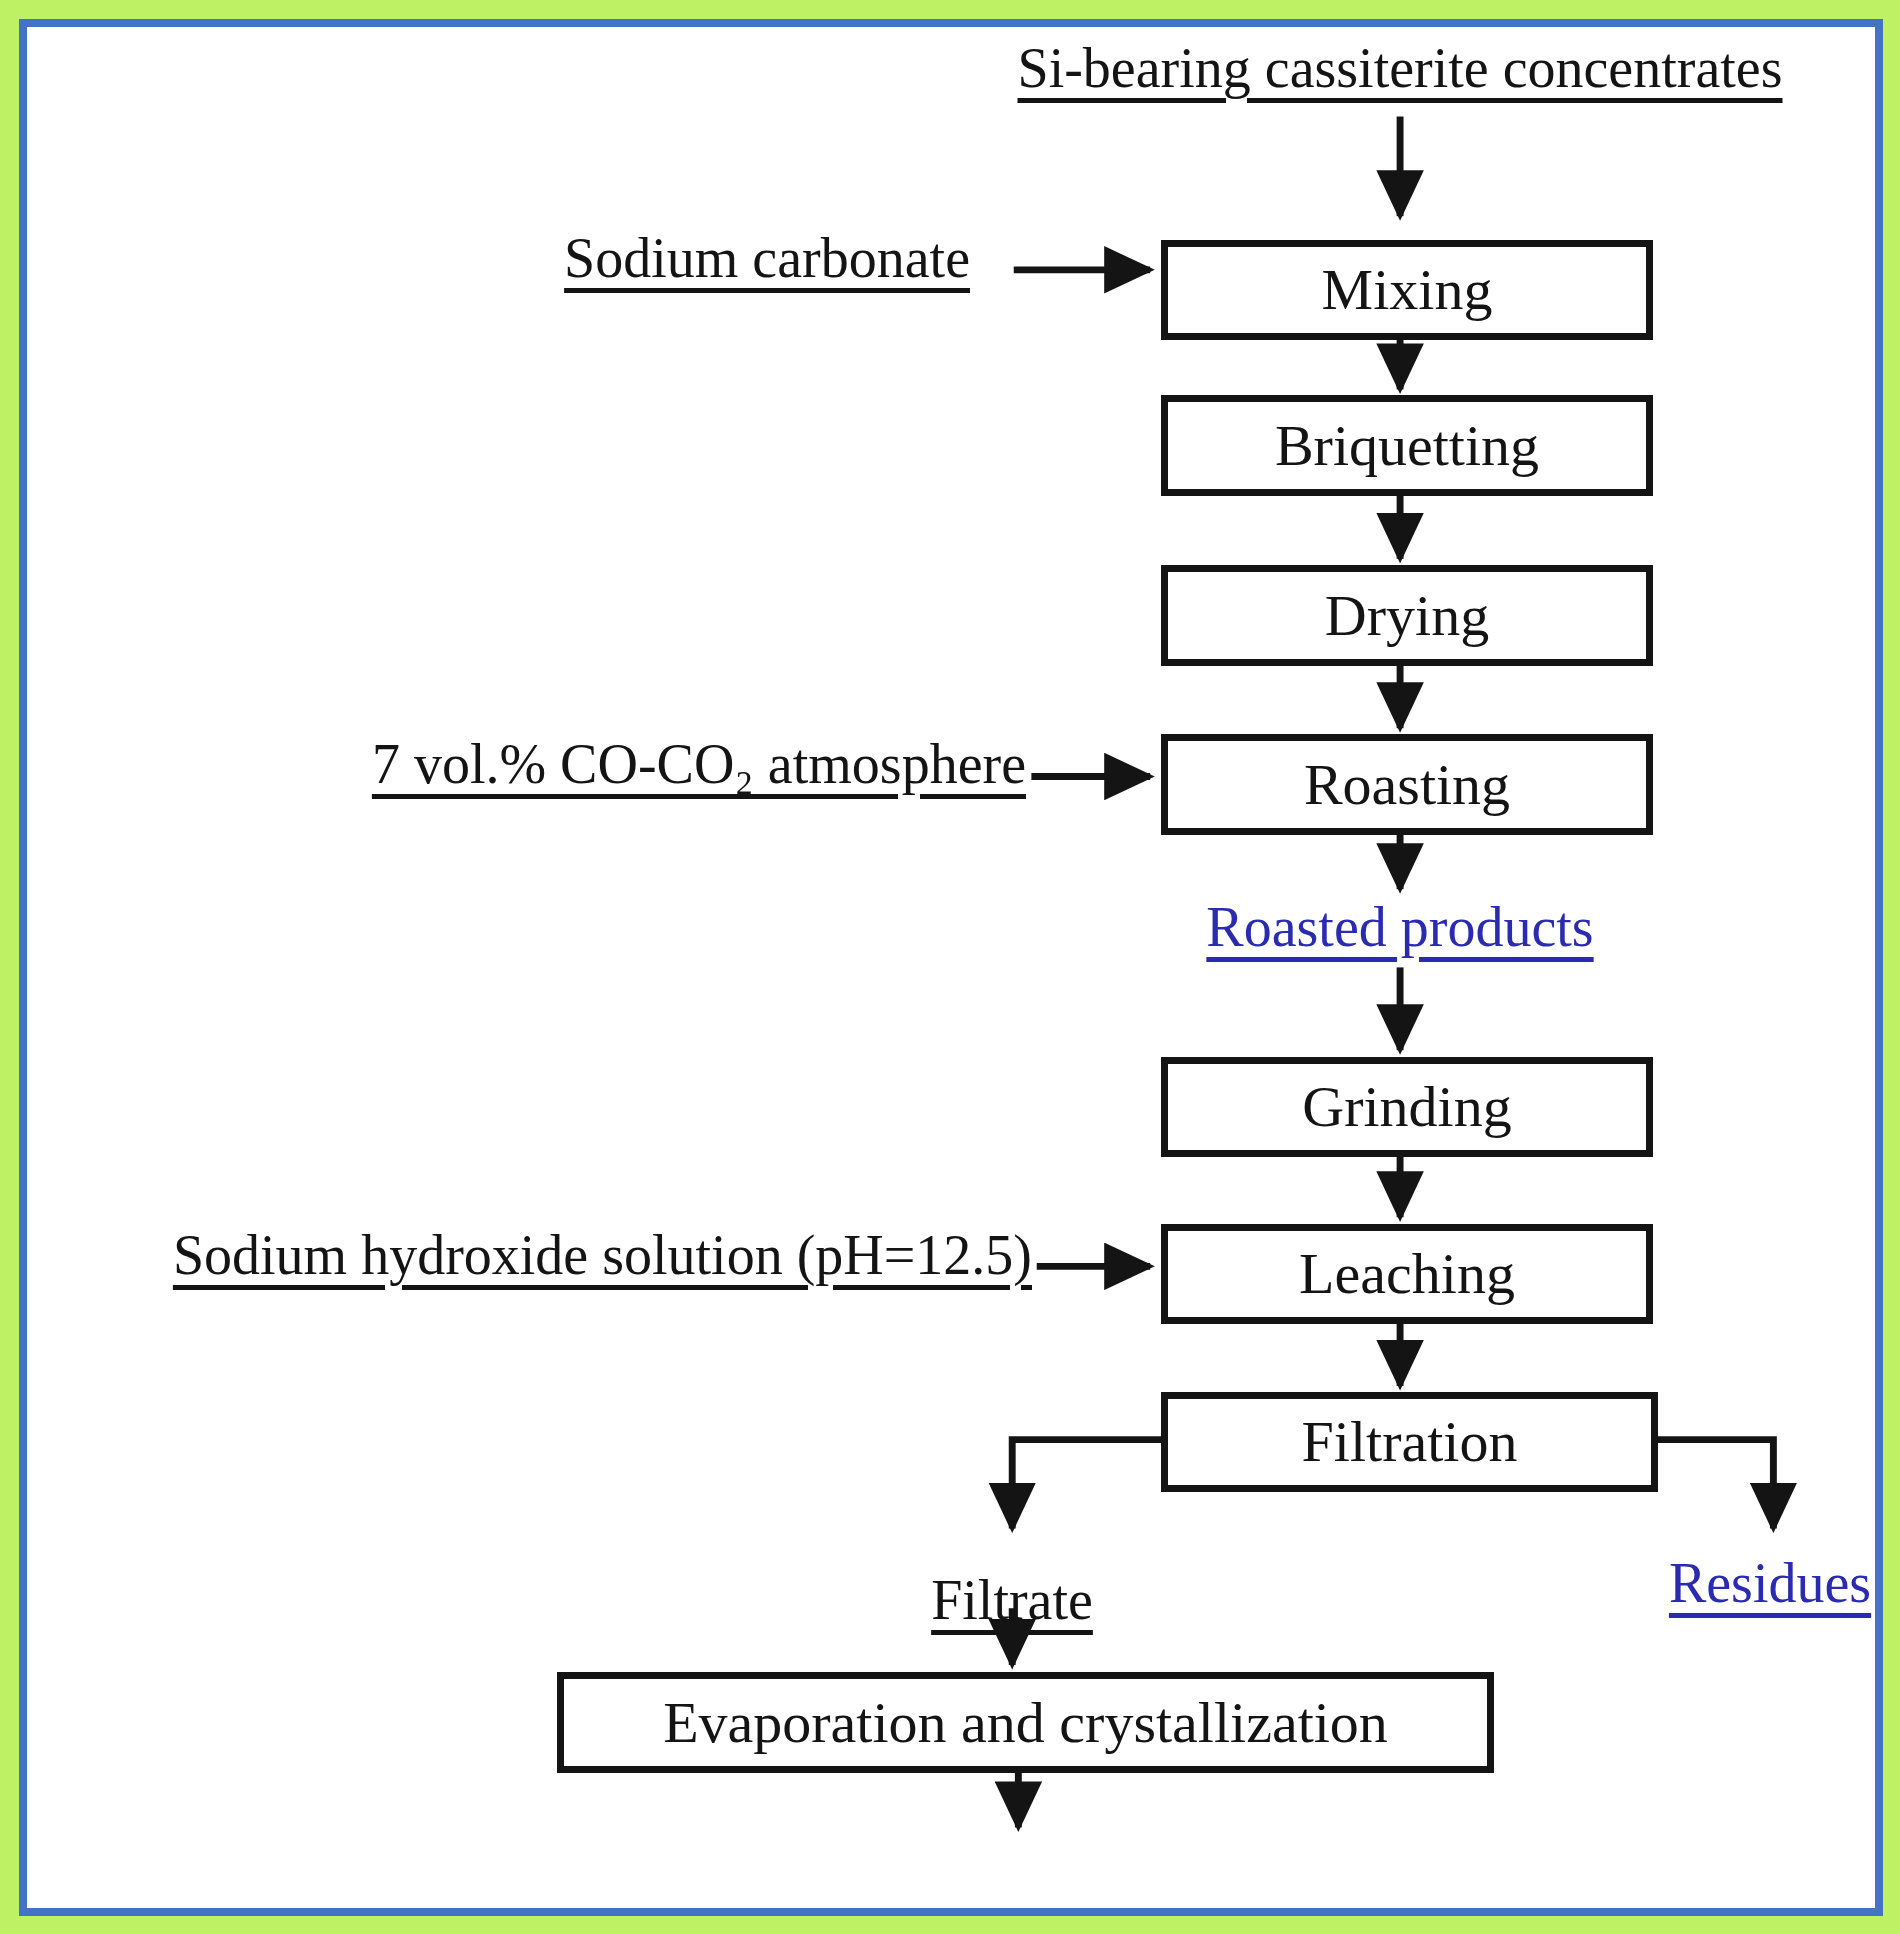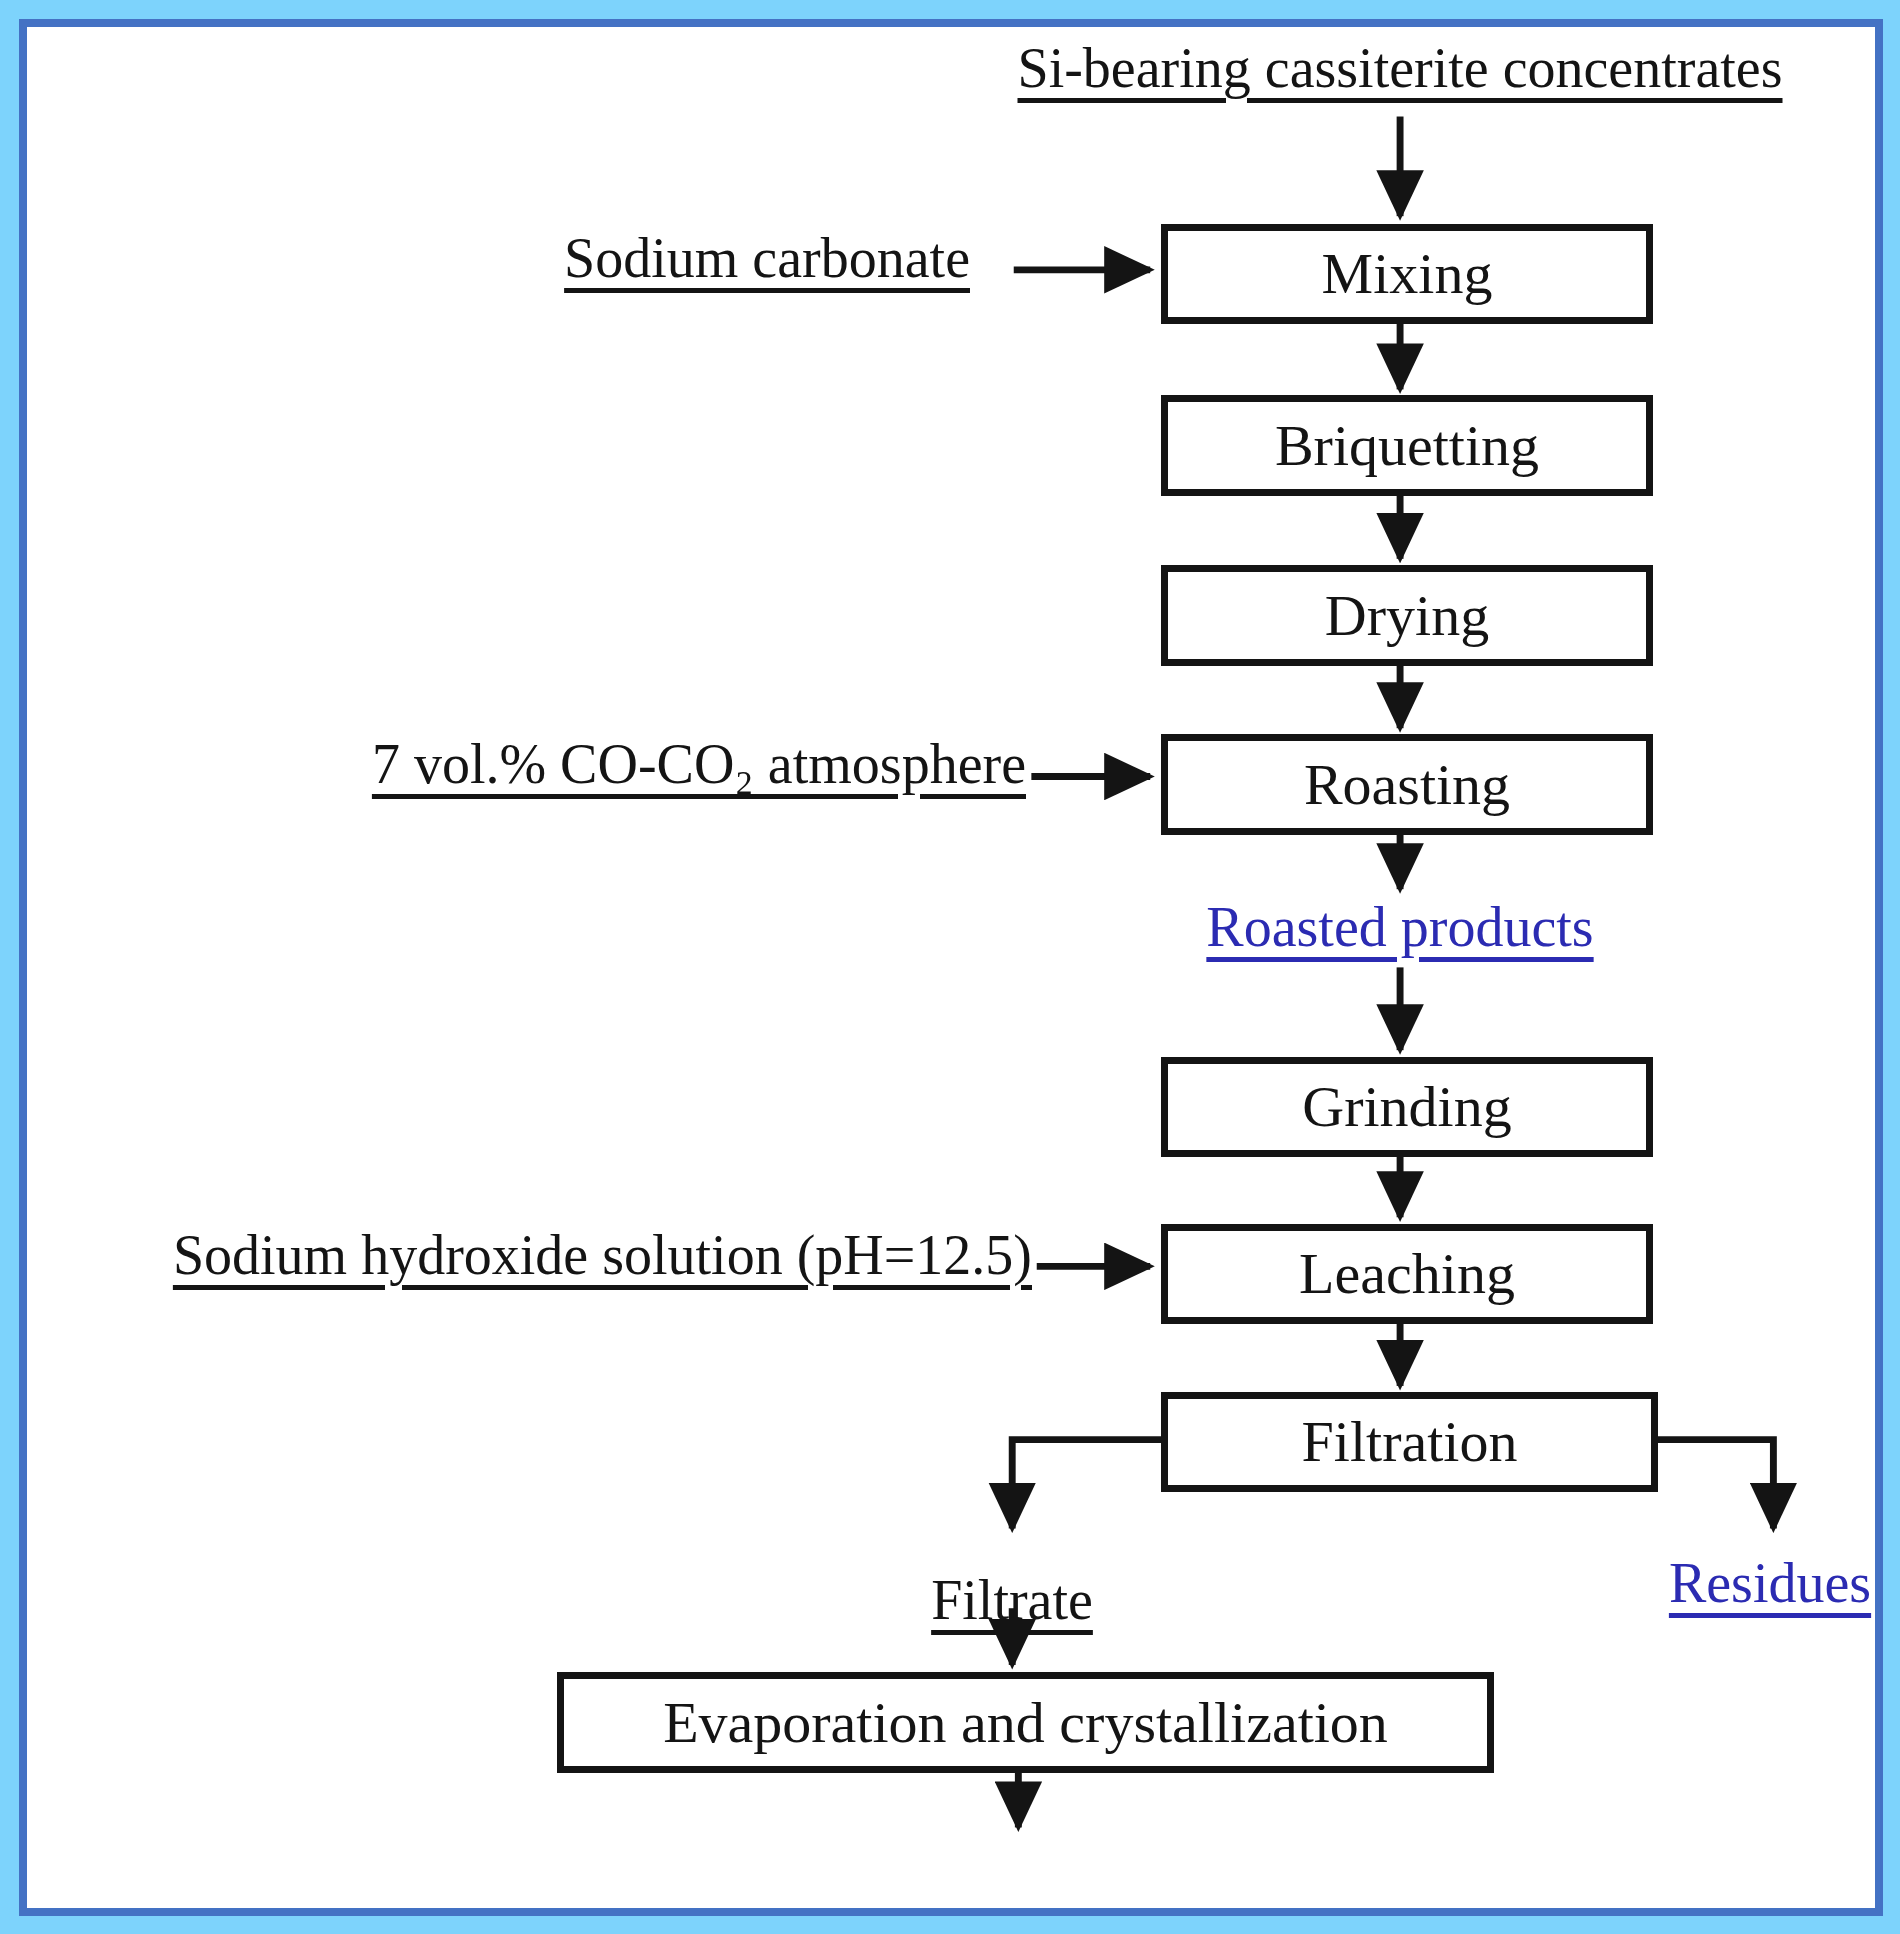--- a/index.html
+++ b/index.html
@@ -1,20 +1,20 @@
 <!DOCTYPE html>
 <html style="font-size:12.3px"><head>
 <meta charset="utf-8">
 <style>
   html, body { margin: 0; padding: 0; background: #ffffff; }
   #canvas {
     position: relative;
     width: 1901px;
     height: 1934px;
-    background: #7dd3fc;
+    background: #bef264;
     font-family: "Liberation Serif", "DejaVu Serif", serif;
     color: #141414;
     overflow: hidden;
   }
   .frame {
     position: absolute;
     left: 19px; top: 19px;
     width: 1848px; height: 1881px;
     border: 8.4px solid #4472C4;
     background: #ffffff;
@@ -77,21 +77,21 @@
       <polyline points="1518,1878 1320,1878 1320,1994" marker-end="url(#ah)"></polyline>
       <polyline points="2140,1878 2313,1878 2313,1994" marker-end="url(#ah)"></polyline>
 
       <line x1="1320" y1="2098" x2="1320" y2="2172" marker-end="url(#ah)"></line>
       <line x1="1328" y1="2294" x2="1328" y2="2384" marker-end="url(#ah)"></line>
     </g>
   </svg>
 
   <div class="lbl ctr" style="left:1400px; top:40px;">Si-bearing cassiterite concentrates</div>
 
-  <div class="box" style="left:1161px; top:224px;  width:478px; height:86px;">Mixing</div>
+  <div class="box" style="left:1161px; top:240px;  width:478px; height:86px;">Mixing</div>
   <div class="box" style="left:1161px; top:395px;  width:478px; height:87px;">Briquetting</div>
   <div class="box" style="left:1161px; top:565px;  width:478px; height:87px;">Drying</div>
   <div class="box" style="left:1161px; top:734px;  width:478px; height:87px;">Roasting</div>
   <div class="box" style="left:1161px; top:1057px; width:478px; height:86px;">Grinding</div>
   <div class="box" style="left:1161px; top:1392px; width:483px; height:86px;">Filtration</div>
   <div class="box" style="left:1161px; top:1224px; width:478px; height:86px;">Leaching</div>
   <div class="box" style="left:557px;  top:1672px; width:923px; height:87px;">Evaporation and crystallization</div>
 
   <div class="lbl right-anchor" style="right:931px; top:230px;">Sodium carbonate</div>
   <div class="lbl right-anchor" style="right:875px; top:736px;">7 vol.% CO-CO₂ atmosphere</div>

